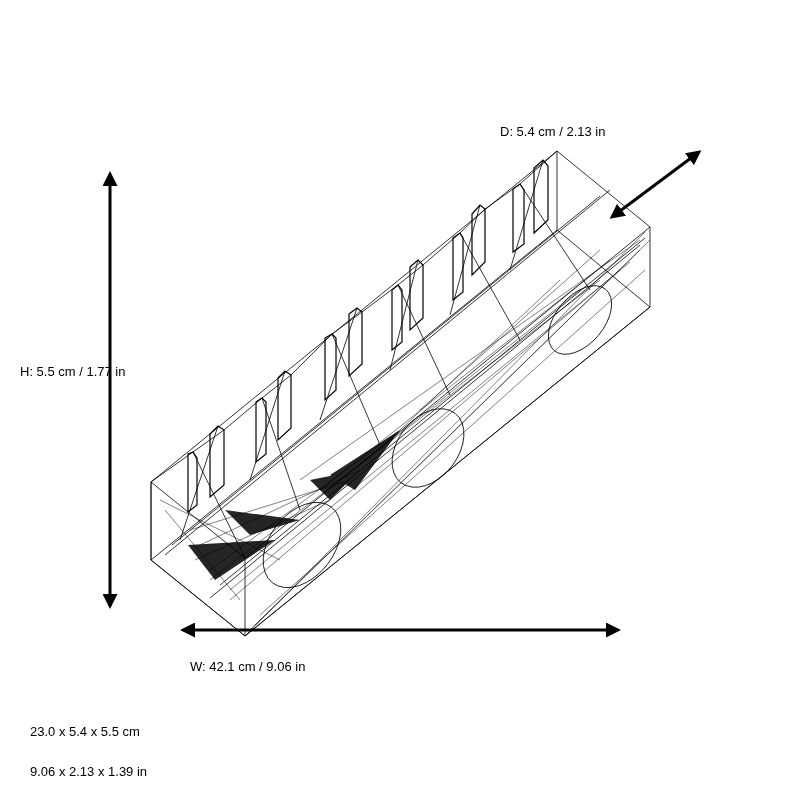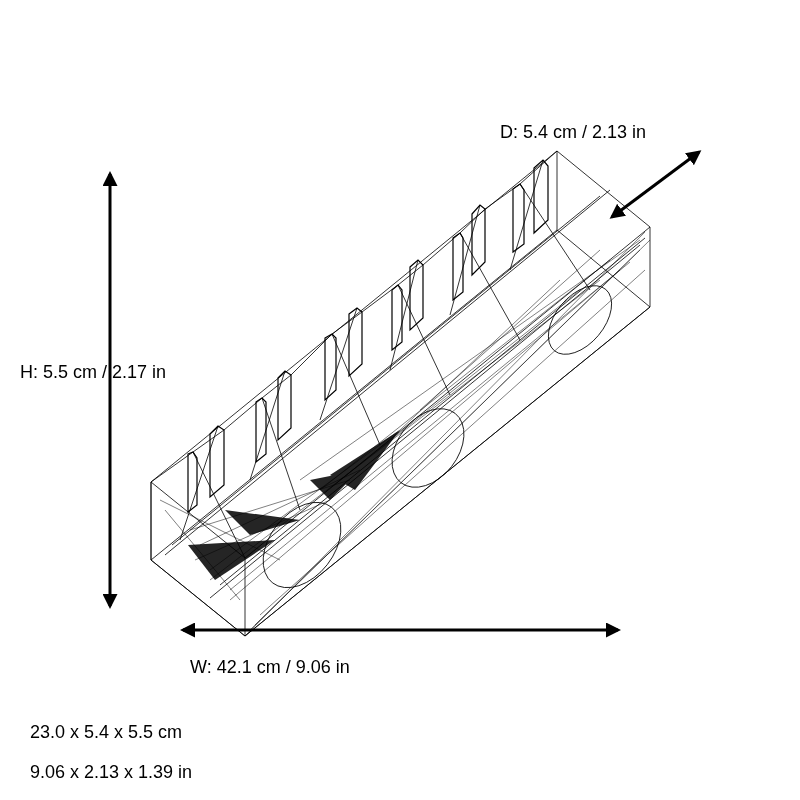--- a/index.html
+++ b/index.html
@@ -1,18 +1,18 @@
 <!DOCTYPE html>
 <html><head>
 <meta charset="utf-8">
 <style>
   html, body { margin:0; padding:0; background:#ffffff; }
   body { width:800px; height:800px; position:relative; overflow:hidden;
          font-family:"Liberation Sans", sans-serif; color:#000; }
-  .label { position:absolute; font-size:18px; line-height:20px; white-space:nowrap; }
+  .label { position:absolute; font-size:13px; line-height:20px; white-space:nowrap; }
   #lbl-d { left:500px; top:122px; }
   #lbl-h { left:20px; top:362px; }
   #lbl-w { left:190px; top:657px; }
   #sum-cm { left:30px; top:722px;text-align:right; }
   #sum-in { left:30px; top:762px; }
   svg { position:absolute; left:0; top:0; }
 </style>
 </head>
 <body>
 
@@ -104,16 +104,16 @@
     <g fill="#000" stroke="none" opacity="0.85">
       <polygon points="188,545 275,540 215,580"></polygon>
       <polygon points="225,510 300,520 250,535"></polygon>
       <polygon points="310,480 360,470 330,500"></polygon>
       <polygon points="330,475 400,430 355,490"></polygon>
     </g>
   </g>
 </svg>
 
 <div class="label" id="lbl-d">D: 5.4 cm / 2.13 in</div>
-<div class="label" id="lbl-h">H: 5.5 cm / 2.17 in</div>
+<div class="label" id="lbl-h">H: 5.5 cm / 1.77 in</div>
 <div class="label" id="lbl-w">W: 42.1 cm / 9.06 in</div>
 <div class="label" id="sum-cm">23.0 x 5.4 x 5.5 cm</div>
 <div class="label" id="sum-in">9.06 x 2.13 x 1.39 in</div>
 
 </body></html>

